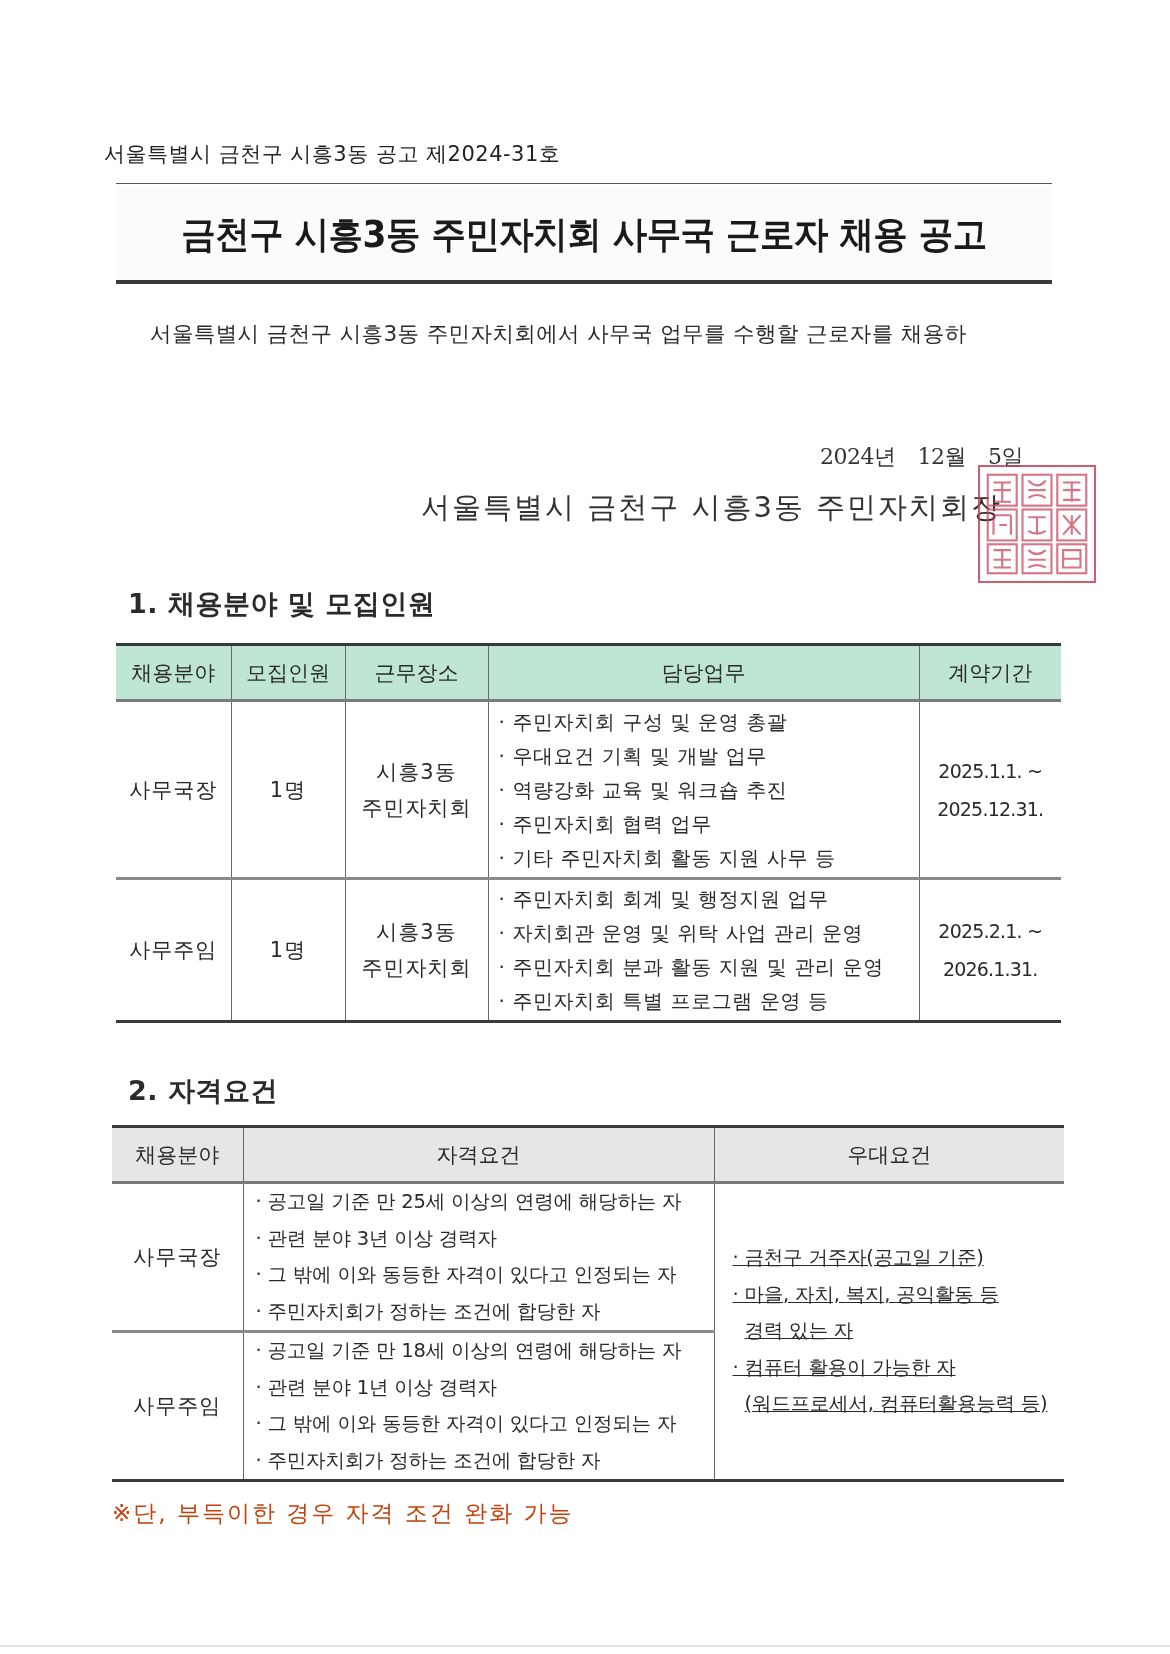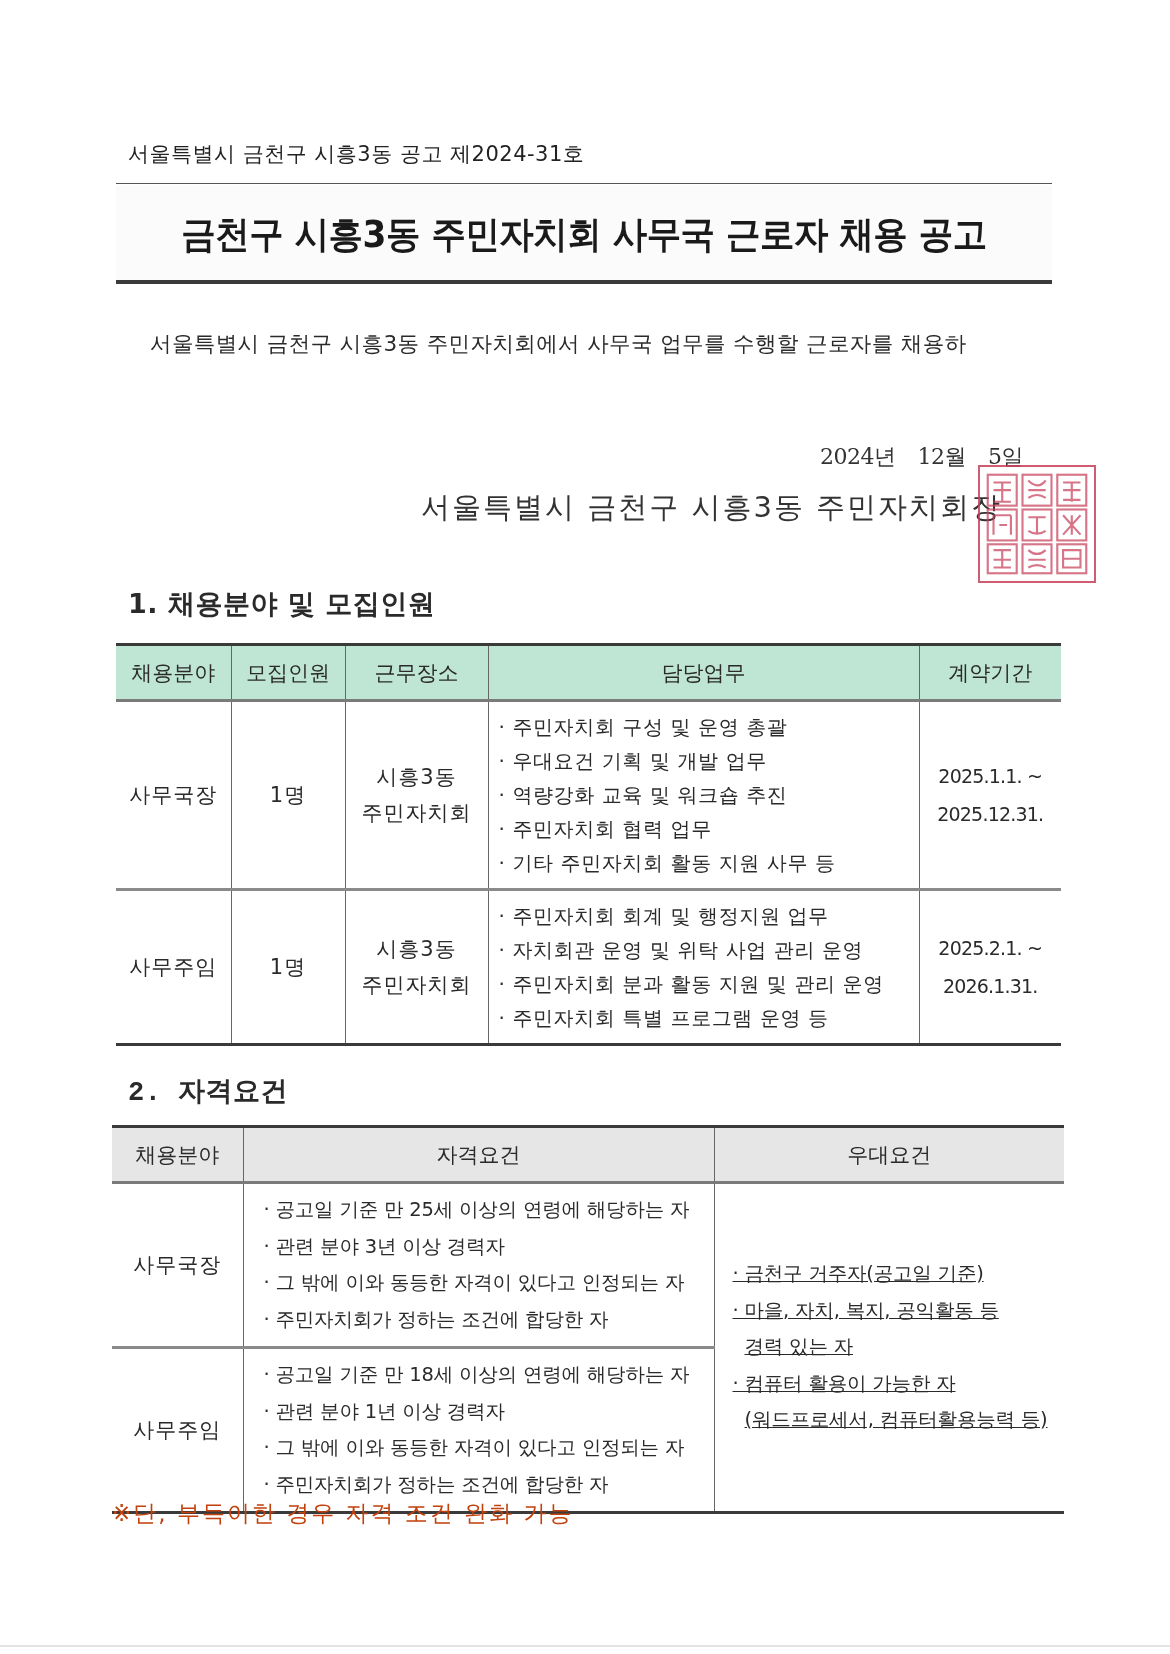--- a/index.html
+++ b/index.html
@@ -1,43 +1,43 @@
 <!DOCTYPE html>
 <html><head>
   <meta charset="utf-8">
   <style>
     html, body { margin: 0; padding: 0; background: #ffffff; }
     body {
       width: 1170px; height: 1654px; position: relative; overflow: hidden;
       font-family: "DejaVu Sans", "Liberation Sans", sans-serif; color: #2a2a2a;
     }
     .abs { position: absolute; }
-    .notice-no { left: 128px; top: 140px; font-size: 21px; letter-spacing: 0.5px; color: #222; }
+    .notice-no { left: 104px; top: 140px; font-size: 21px; letter-spacing: 0.5px; color: #222; }
     .rule-thin { left: 116px; width: 936px; top: 183px; height: 0; border-top: 1.5px solid #555; }
     .title-band { left: 116px; width: 936px; top: 186px; height: 94px; background: #fbfbfb; }
     .title { left: 116px; width: 936px; top: 210px; text-align: center; font-size: 37px; font-weight: bold; letter-spacing: -0.5px; color: #1a1a1a; transform: scaleX(0.93); }
     .rule-thick { left: 116px; width: 936px; top: 280px; height: 4px; background: #3a3a3a; }
-    .intro { left: 116px; width: 940px; top: 320px; font-size: 21.5px; line-height: 48px; color: #2a2a2a; }
+    .intro { left: 116px; width: 940px; top: 310px; font-size: 21.5px; line-height: 48px; color: #2a2a2a; }
     .intro .l1 { display: block; padding-left: 34px; letter-spacing: 0.4px; white-space: nowrap; }
     .intro .l2 { display: block; white-space: nowrap; }
     .date { left: 820px; top: 442px; font-family: "DejaVu Serif", "Liberation Serif", serif; font-size: 22px; color: #333; white-space: nowrap; letter-spacing: -0.5px; }
     .date span { margin-right: 22px; margin-top: 35px; }
     .date span:last-child { margin-right: 0; }
     .signer { left: 421px; top: 488px; font-size: 29px; color: #333; letter-spacing: 2px; white-space: nowrap; }
     .stamp { left: 978px; top: 465px; width: 118px; height: 118px; border: 2px solid #c8405a; box-sizing: border-box; opacity: 0.85; }
     .stamp svg { width: 100%; height: 100%; display: block; }
     .sec-head { font-size: 27px; font-weight: bold; color: #2a2a2a; letter-spacing: 0.5px; }
     .sec1 { left: 128px; top: 586px; }
-    .sec2 { left: 128px; top: 1073px; font-family: Liberation Mono, monospace; }
+    .sec2 { left: 128px; top: 1073px; }
 
     table.t { position: absolute; border-collapse: collapse; table-layout: fixed; font-size: 20px; color: #2a2a2a; }
     table.t th { font-weight: normal; font-size: 21px; height: 41px; padding: 6px; border-left: 1px solid #666; border-right: 1px solid #666; }
     table.t th:first-child, table.t td:first-child { border-left: none; }
     table.t th:last-child, table.t td:last-child { border-right: none; }
-    table.t td { border-left: 1px solid #666; border-right: 1px solid #666; padding: 8px; vertical-align: middle; }
+    table.t td { border-left: 1px solid #666; border-right: 1px solid #666; padding: 0; vertical-align: middle; }
     table.t thead tr { border-top: 3px solid #3a3a3a; border-bottom: 3px solid #7a7a7a; }
     table.t tbody tr.r1 { border-bottom: 3px solid #8a8a8a; }
     table.t tbody tr.rlast { border-bottom: 3px solid #3a3a3a; }
     .t1 { left: 116px; top: 643px; width: 945px; }
     .t1 th { background: #bfe6d5; }
     .t2 { left: 112px; top: 1125px; width: 952px; }
     .t2 th { background: #e6e6e6; }
     .center { text-align: center; }
     .cat { font-size: 21px; letter-spacing: 1px; }
     .place { font-size: 21px; line-height: 36px; letter-spacing: 1px; }

